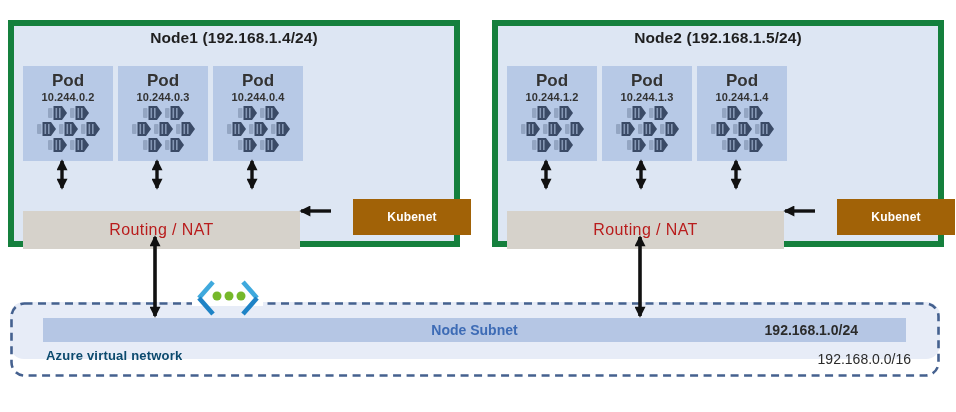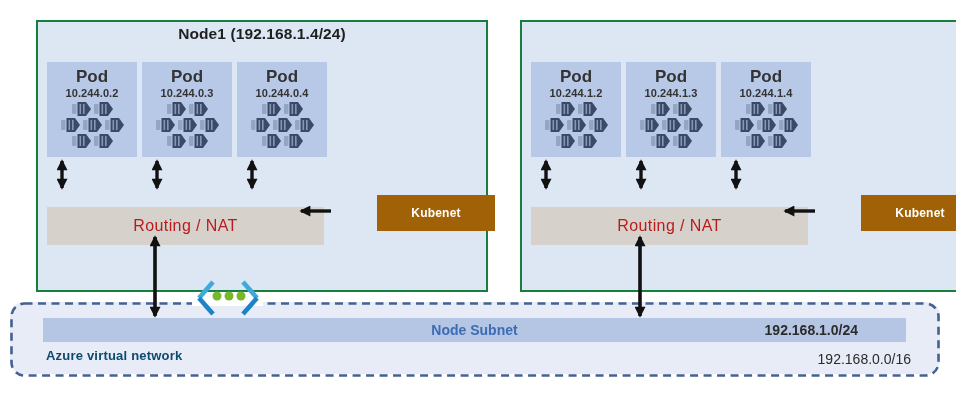--- a/index.html
+++ b/index.html
@@ -2,22 +2,22 @@
 <html><head>
 <meta charset="utf-8">
 <style>
   html,body{margin:0;padding:0;background:#ffffff;}
   .canvas{
     position:relative;width:956px;height:412px;background:#ffffff;overflow:hidden;
     font-family:"Liberation Sans",sans-serif;
   }
   
   .node{
-    position:absolute;top:20px;width:452px;height:272px;
-    background:#dde6f3;border:2px solid #15803d;box-sizing:border-box;margin-left:28px;
+    position:absolute;top:20px;width:452px;height:227px;
+    background:#dde6f3;border:6px solid #15803d;box-sizing:border-box;
   }
   .node.n1{left:8px;}
   .node.n2{left:492px;}
   .node-title{
     position:absolute;top:3px;left:0;right:0;text-align:center;
     font-size:15.5px;font-weight:600;color:#1f1f1f;letter-spacing:.1px;
   }
   
   .pod{
     position:absolute;top:40px;width:90px;height:95px;background:#b7c9e6;
@@ -33,21 +33,21 @@
     display:flex;align-items:center;justify-content:center;
     font-size:16px;color:#b91c1c;letter-spacing:.4px;
   }
   .kubenet{
     position:absolute;left:339px;top:173px;width:118px;height:36px;background:#a16207;
     display:flex;align-items:center;justify-content:center;
     color:#ffffff;font-size:12px;font-weight:700;letter-spacing:.2px;
   }
   
   .vnet{
-    position:absolute;left:10px;top:302px;width:930px;height:72px;
+    position:absolute;left:10px;top:302px;width:930px;height:57px;
     background:#e7ecf7;border-radius:14px;
   }
   .vnet-outline{position:absolute;left:0;top:0;}
   .subnet-bar{
     position:absolute;left:33px;top:16px;width:863px;height:24px;background:#b5c6e4;
   }
   .subnet-label{
     position:absolute;left:0;right:0;top:0;height:24px;line-height:24px;text-align:center;
     font-size:14px;font-weight:700;color:#3d6bb5;
   }
@@ -115,20 +115,21 @@
       <svg class="pod-icons" width="63" height="46" viewBox="0 0 63 46">
           <use href="#pod-cluster"></use>
         </svg>
     </div>
 
     <div class="routing">Routing / NAT</div>
     <div class="kubenet">Kubenet</div>
   </div>
 
   <div class="node n2">
+    <div class="node-title">Node2 (192.168.1.5/24)</div>
 
     <div class="pod p1">
       <div class="pod-label">Pod</div>
       <div class="pod-ip">10.244.1.2</div>
       <svg class="pod-icons" width="63" height="46" viewBox="0 0 63 46">
           <use href="#pod-cluster"></use>
         </svg>
     </div>
     <div class="pod p2">
       <div class="pod-label">Pod</div>

